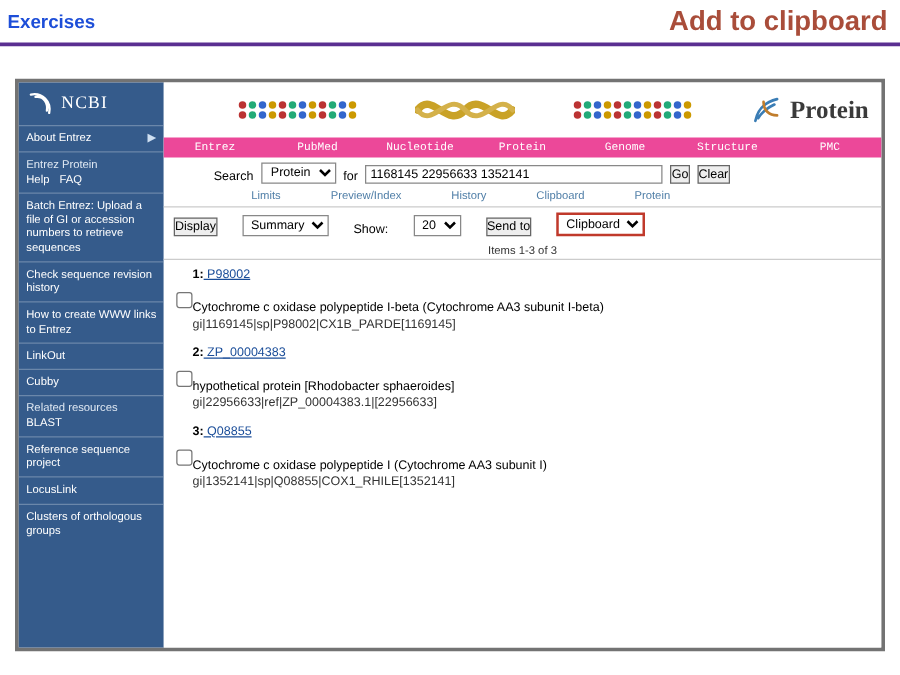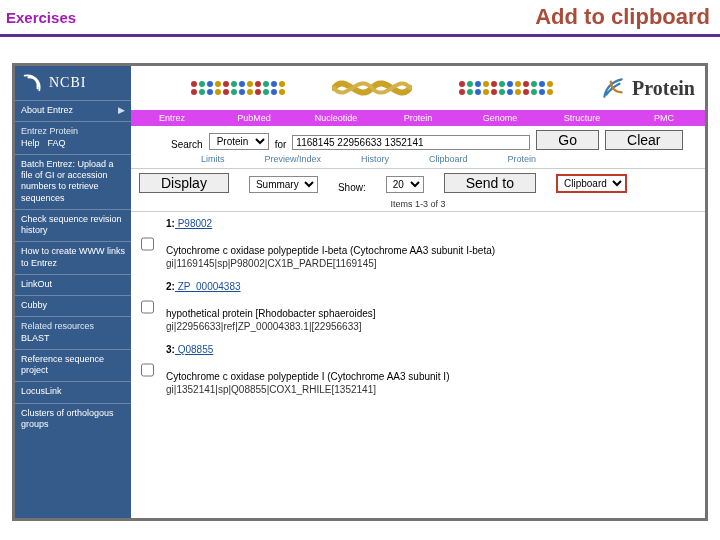--- a/index.html
+++ b/index.html
@@ -13,21 +13,21 @@
   .slide-header {
     display: flex;
     justify-content: space-between;
     align-items: center;
     padding: 4px 10px 4px 6px;
     border-bottom: 3px solid #5a2f91;
   }
   .slide-header .left {
     font-weight: bold;
     font-size: 15px;
-    color: #a21caf;
+    color: #1d4ed8;
   }
   .slide-header .right {
     font-weight: bold;
     font-size: 22px;
     color: #a94d3a;
   }
   .app {
     display: flex;
     margin: 26px 12px 0 12px;
     border: 3px solid #737373;
@@ -78,44 +78,45 @@
   .beads { display: flex; gap: 2px; }
   .bead { width: 6px; height: 6px; border-radius: 50%; }
   .helix svg { display: block; }
   .protein-label {
     display: flex; align-items: center; gap: 6px;
     font-family: "Times New Roman", serif;
     font-size: 20px; font-weight: bold; color: #3a3a3a;
   }
 
   .tab-bar {
-    background: #d946ef;
+    background: #ec4899;
     color: #fff;
     display: flex;
     font-size: 9px;
     height: 16px;
     align-items: center;
+    font-family: Liberation Mono, monospace;
   }
   .tab-bar .tab { flex: 1; text-align: center; }
 
   .search-row {
     display: flex;
     align-items: flex-end;
     gap: 6px;
     padding: 4px 8px;
     font-size: 10px;
     margin-left: 32px;
   }
   .search-row select, .search-row input[type=text] {
     font-size: 10px; border: 1px solid #888; padding: 1px 3px; background: #fff;
   }
   .search-row input[type=text] { width: 238px; }
   .mini-btn {
-    font-size: 14px; border: 1px solid #666; background: #eee;
-    padding: 1px 21px; cursor: pointer;
+    font-size: 10px; border: 1px solid #666; background: #eee;
+    padding: 1px 0; cursor: pointer;
   }
   .sublinks {
     display: flex; gap: 40px; padding: 0 8px 4px 70px;
     font-size: 9px; color: #4f7ea7;
   }
   .hr { border-top: 1px solid #ccc; }
 
   .display-row {
     display: flex; align-items: flex-end; gap: 20px;
     padding: 4px 8px; font-size: 10px;
@@ -126,21 +127,21 @@
   .display-row .sendto-select {
     border: 2px solid #c0392b;
   }
   .items-count {
     text-align: center; font-size: 9px; padding: 2px 0; color: #333;
     border-bottom: 1px solid #ccc;
   }
 
   .results { padding: 6px 10px; font-size: 10px; }
   .result {
-    display: flex; gap: 12px; margin-bottom: 12px;
+    display: flex; gap: 0; margin-bottom: 12px;
   }
   .result .chk { margin-top: 1px; }
   .result .num { font-weight: bold; min-width: 14px; }
   .result .accession { color: #1a4d99; text-decoration: underline; cursor: pointer; }
   .result .title { margin-top: 16px; }
   .result .gi { margin-top: 2px; color: #333; }
 </style>
 </head>
 <body>
 

